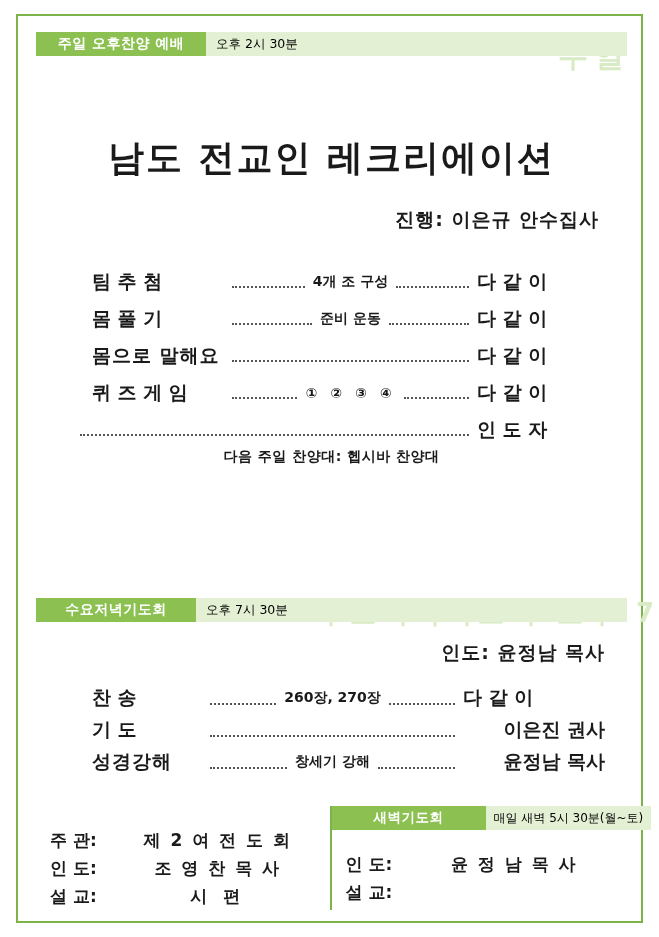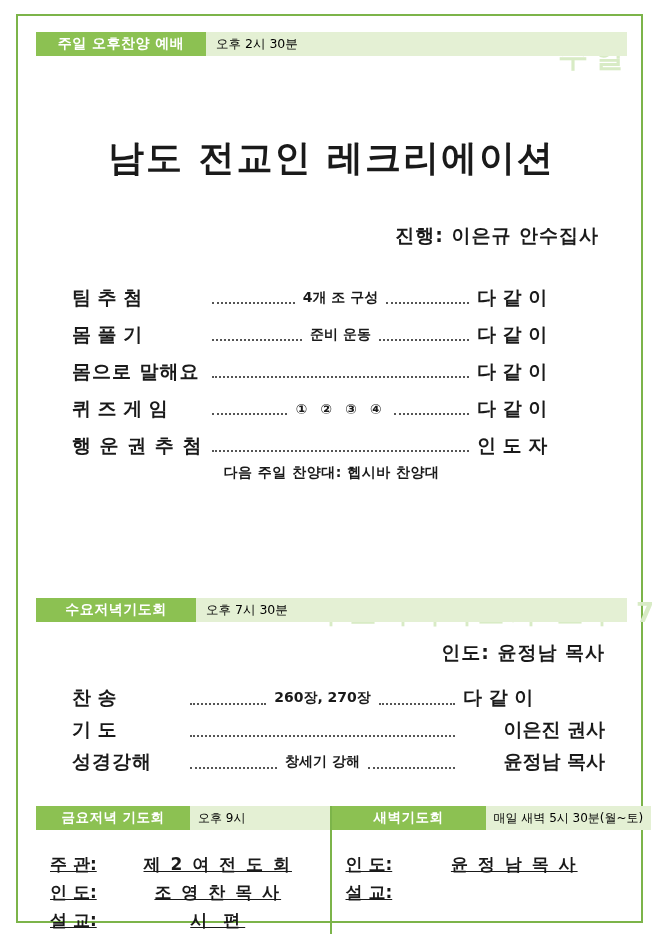--- a/index.html
+++ b/index.html
@@ -83,21 +83,21 @@
     font-size: 36px;
     font-weight: bold;
     letter-spacing: 2px;
     margin-top: 78px;
   }
 
   .leader-line {
     text-align: right;
     font-size: 19px;
     font-weight: bold;
-    margin-top: 40px;
+    margin-top: 24px;
     padding-right: 28px;
     letter-spacing: 1px;
   }
 
   
   .rows {
     margin-top: 30px;
     padding: 0 24px 0 36px;
   }
   .row {
@@ -106,20 +106,21 @@
     height: 37px;
     font-size: 19px;
     font-weight: bold;
   }
   .row .c-item {
     width: 132px;
     display: flex;
     justify-content: space-between;
     letter-spacing: 0px;
     flex: none;
+    margin-left: 20px;
   }
   .row .c-item.solid {
     display: block;
     letter-spacing: 1px;
     white-space: nowrap;
   }
   .dots {
     flex: 1;
     border-bottom: 2.5px dotted #555;
     margin: 0 8px;
@@ -186,21 +187,20 @@
   .bbox {
     width: 50%;
     box-sizing: border-box;
   }
   .bbox.left { border-right: 2px solid #7cb44a; }
   .bbox .bar-label { min-width: 134px; font-size: 13.5px; }
   .bbox .bar-time { font-size: 12px; padding: 0 8px; }
 
   .brows {
     padding: 20px 14px 0 14px;
-    text-decoration: underline;
   }
   .brow {
     display: flex;
     align-items: center;
     height: 28px;
     font-size: 17px;
     font-weight: bold;
   }
   .brow .b-key {
     width: 70px;
@@ -275,21 +275,20 @@
 
         <div class="row">
           <div class="c-item">퀴 즈 게 임</div>
           <div class="dots"></div>
           <div class="c-mid circnums">① ② ③ ④</div>
           <div class="dots"></div>
           <div class="c-who">다 같 이</div>
         </div>
 
         <div class="row">
-          <div class="c-item solid">행 운 권 추 첨</div>
           <div class="dots"></div>
           <div class="c-who">인 도 자</div>
         </div>
 
       </div>
 
       <div class="next-choir">다음 주일 찬양대: 헵시바 찬양대</div>
     </div>
 
     <div class="sec-wed">
@@ -324,25 +323,20 @@
           <div class="dots"></div>
           <div class="c-who solid">윤정남 목사</div>
         </div>
 
       </div>
     </div>
 
     <div class="bottom">
 
       <div class="bbox left">
-        <div class="bar">
-          <div class="bar-label">금요저녁 기도회</div>
-          <div class="bar-time">오후 9시</div>
-          <div class="bar-fill"></div>
-        </div>
         <div class="brows">
           <div class="brow">
             <div class="b-key">주 관:</div>
             <div class="b-val">제 2 여 전 도 회</div>
           </div>
           <div class="brow">
             <div class="b-key">인 도:</div>
             <div class="b-val">조 영 찬  목 사</div>
           </div>
           <div class="brow">

